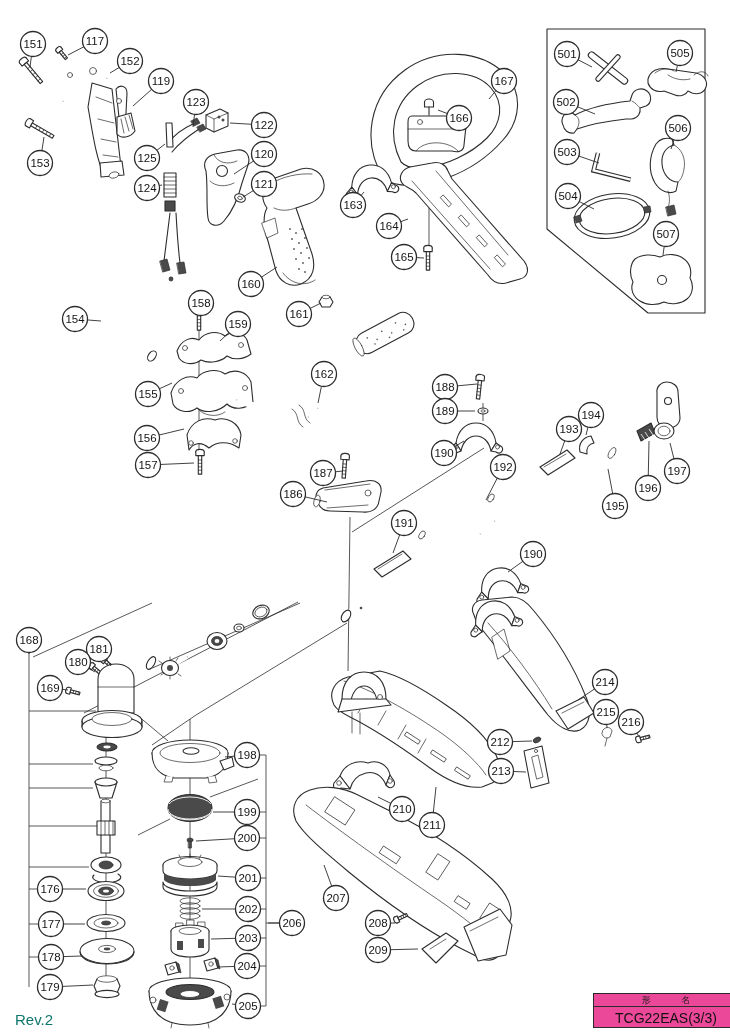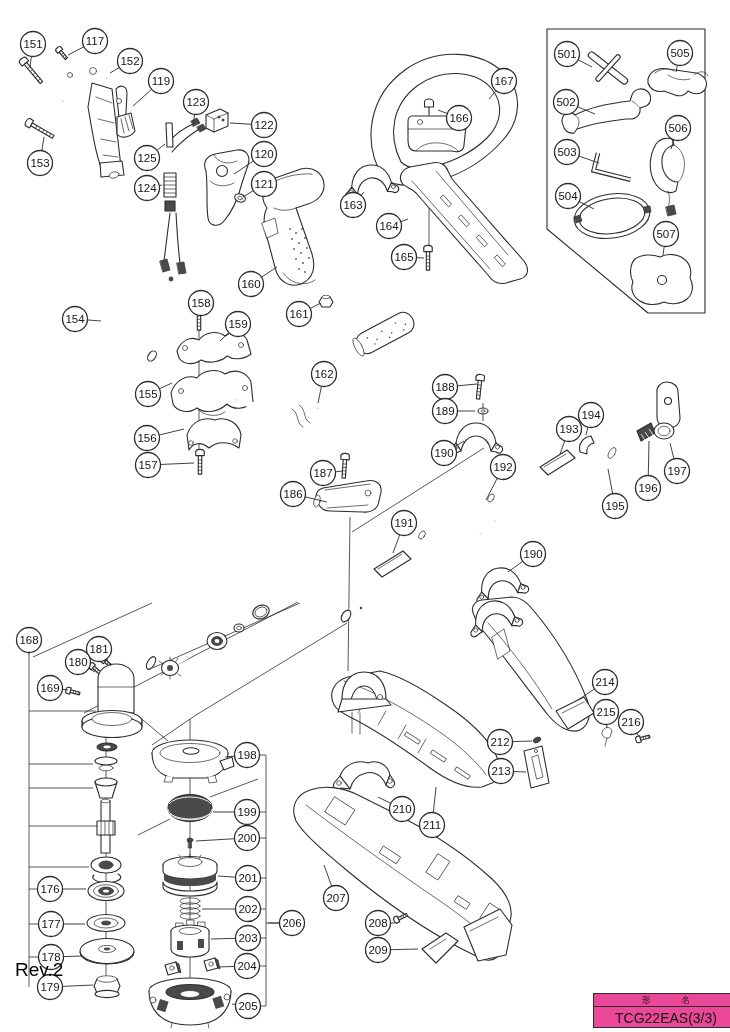--- a/index.html
+++ b/index.html
@@ -4,21 +4,21 @@
 <style>
   html,body{margin:0;padding:0;background:#fff;width:730px;height:1032px;overflow:hidden;
     font-family:"Liberation Sans",sans-serif;}
   .stage{position:relative;width:730px;height:1032px;background:#fff;margin-top:11px;}
   svg{position:absolute;left:0;top:0;}
   .ln{stroke:#2d2d2d;stroke-width:1.1;fill:none;stroke-linejoin:round;stroke-linecap:round}
   .w{fill:#fff}
   .dk{fill:#4a4a4a}
   .thin{stroke-width:.7}
   .hair{stroke:#2d2d2d;stroke-width:.8;fill:none}
-  .revision{position:absolute;left:15px;top:948px;font-size:19px;color:#000000;}
+  .revision{position:absolute;left:15px;top:1000px;font-size:15px;color:#0f766e;}
   .title-block{position:absolute;left:593px;top:982px;width:146px;height:35px;
     border:1.4px solid #2b2b2b;box-sizing:border-box;background:#ec4899;}
   .tb-top{height:12px;border-bottom:1px solid #2b2b2b;display:flex;align-items:center;
     justify-content:center;font-size:9px;letter-spacing:14px;text-indent:14px;color:#1c1c1c;overflow:hidden;}
   .tb-bottom{height:21px;display:flex;align-items:center;justify-content:center;
     font-size:14px;color:#111;white-space:nowrap;}
 </style>
 </head>
 <body>
 

